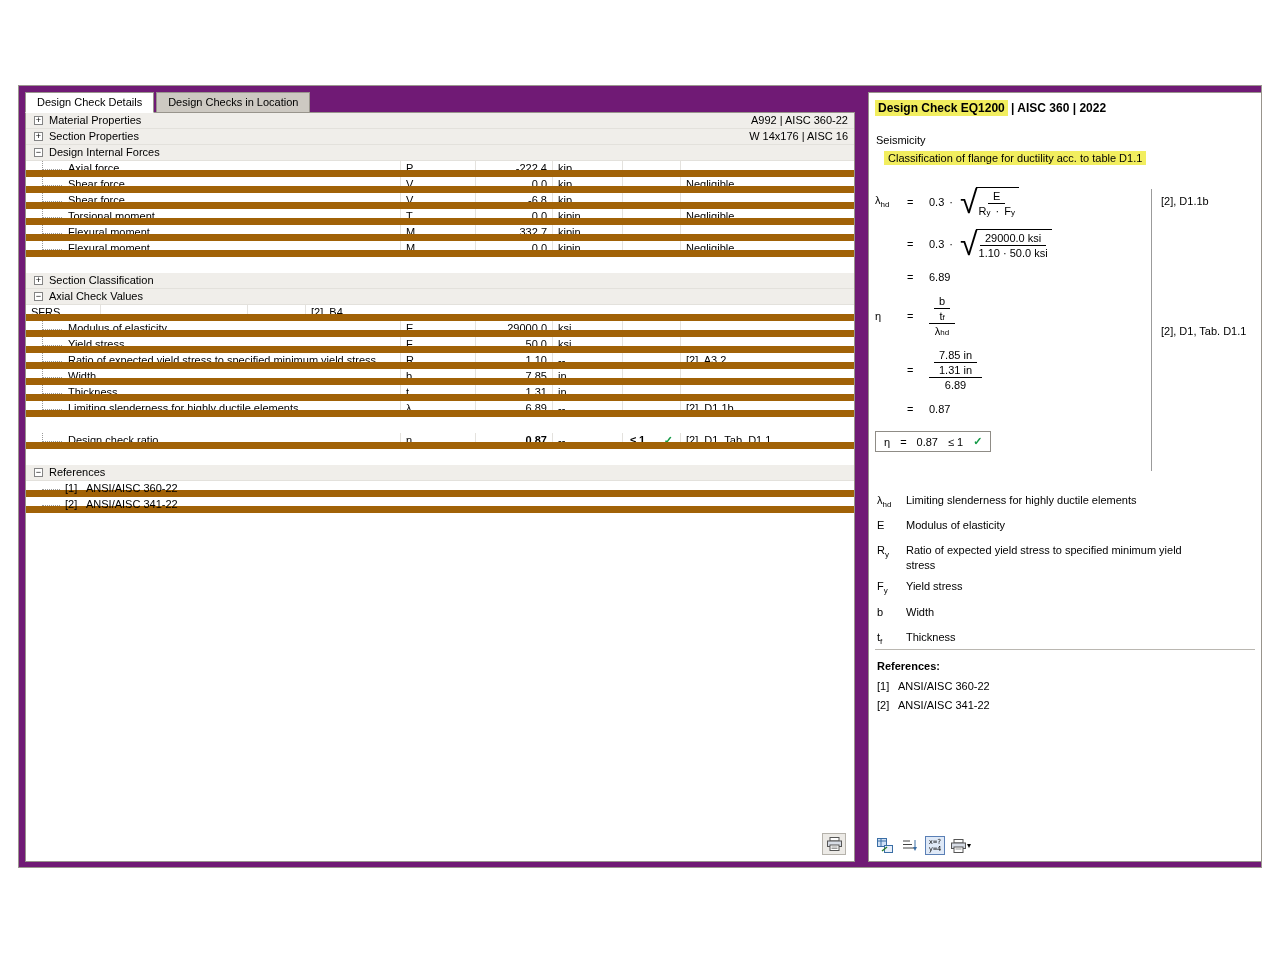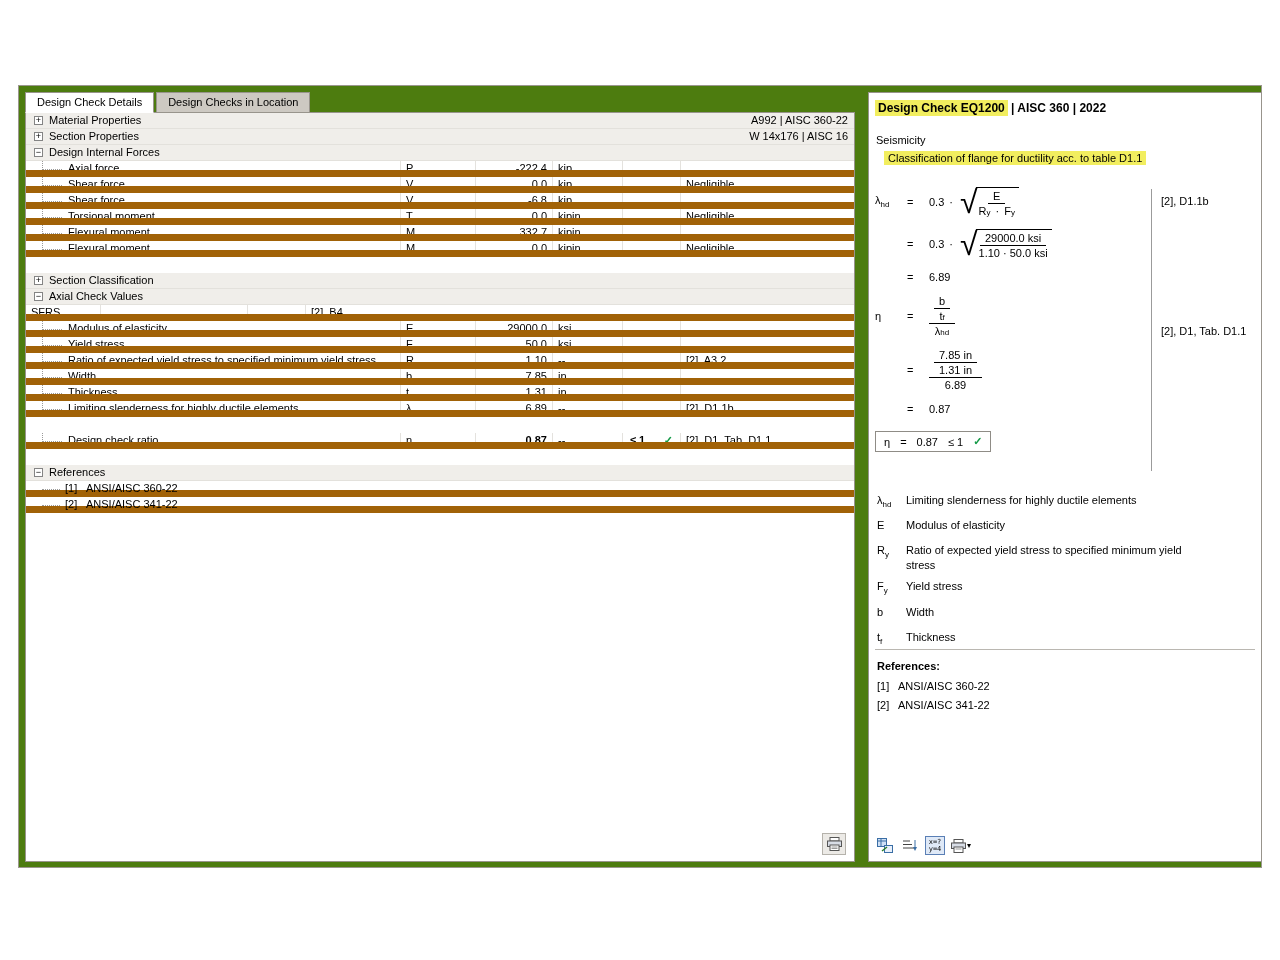--- a/index.html
+++ b/index.html
@@ -1,19 +1,19 @@
 <!DOCTYPE html>
 <html><head>
 <meta charset="utf-8">
 <style>
   html,body{margin:0;padding:0;background:#fff;}
   .screen{position:relative;width:1280px;height:960px;background:#ffffff;
           font-family:"Liberation Sans",sans-serif;font-size:11px;color:#000;overflow:hidden;}
   .workspace{position:absolute;left:18px;top:85px;width:1244px;height:783px;
-             background:#4d7c0f;border:1px solid #9b978f;box-sizing:border-box;}
+             background:#701a75;border:1px solid #9b978f;box-sizing:border-box;}
 
   
   .left-panel{position:absolute;left:6px;top:6px;width:830px;height:770px;}
   .tabbar{display:flex;height:21px;position:relative;z-index:2;}
   .tab{box-sizing:border-box;height:21px;line-height:19px;padding:0 11px;
        background:#cdc9c2;border:1px solid #98948c;margin-right:2px;cursor:default;white-space:nowrap;}
   .tab.active{background:#fff;border-bottom-color:#fff;}
   .panel-body{position:absolute;left:0;top:20px;right:0;bottom:0;background:#fff;
               border:1px solid #98948c;box-sizing:border-box;overflow:hidden;}
 

